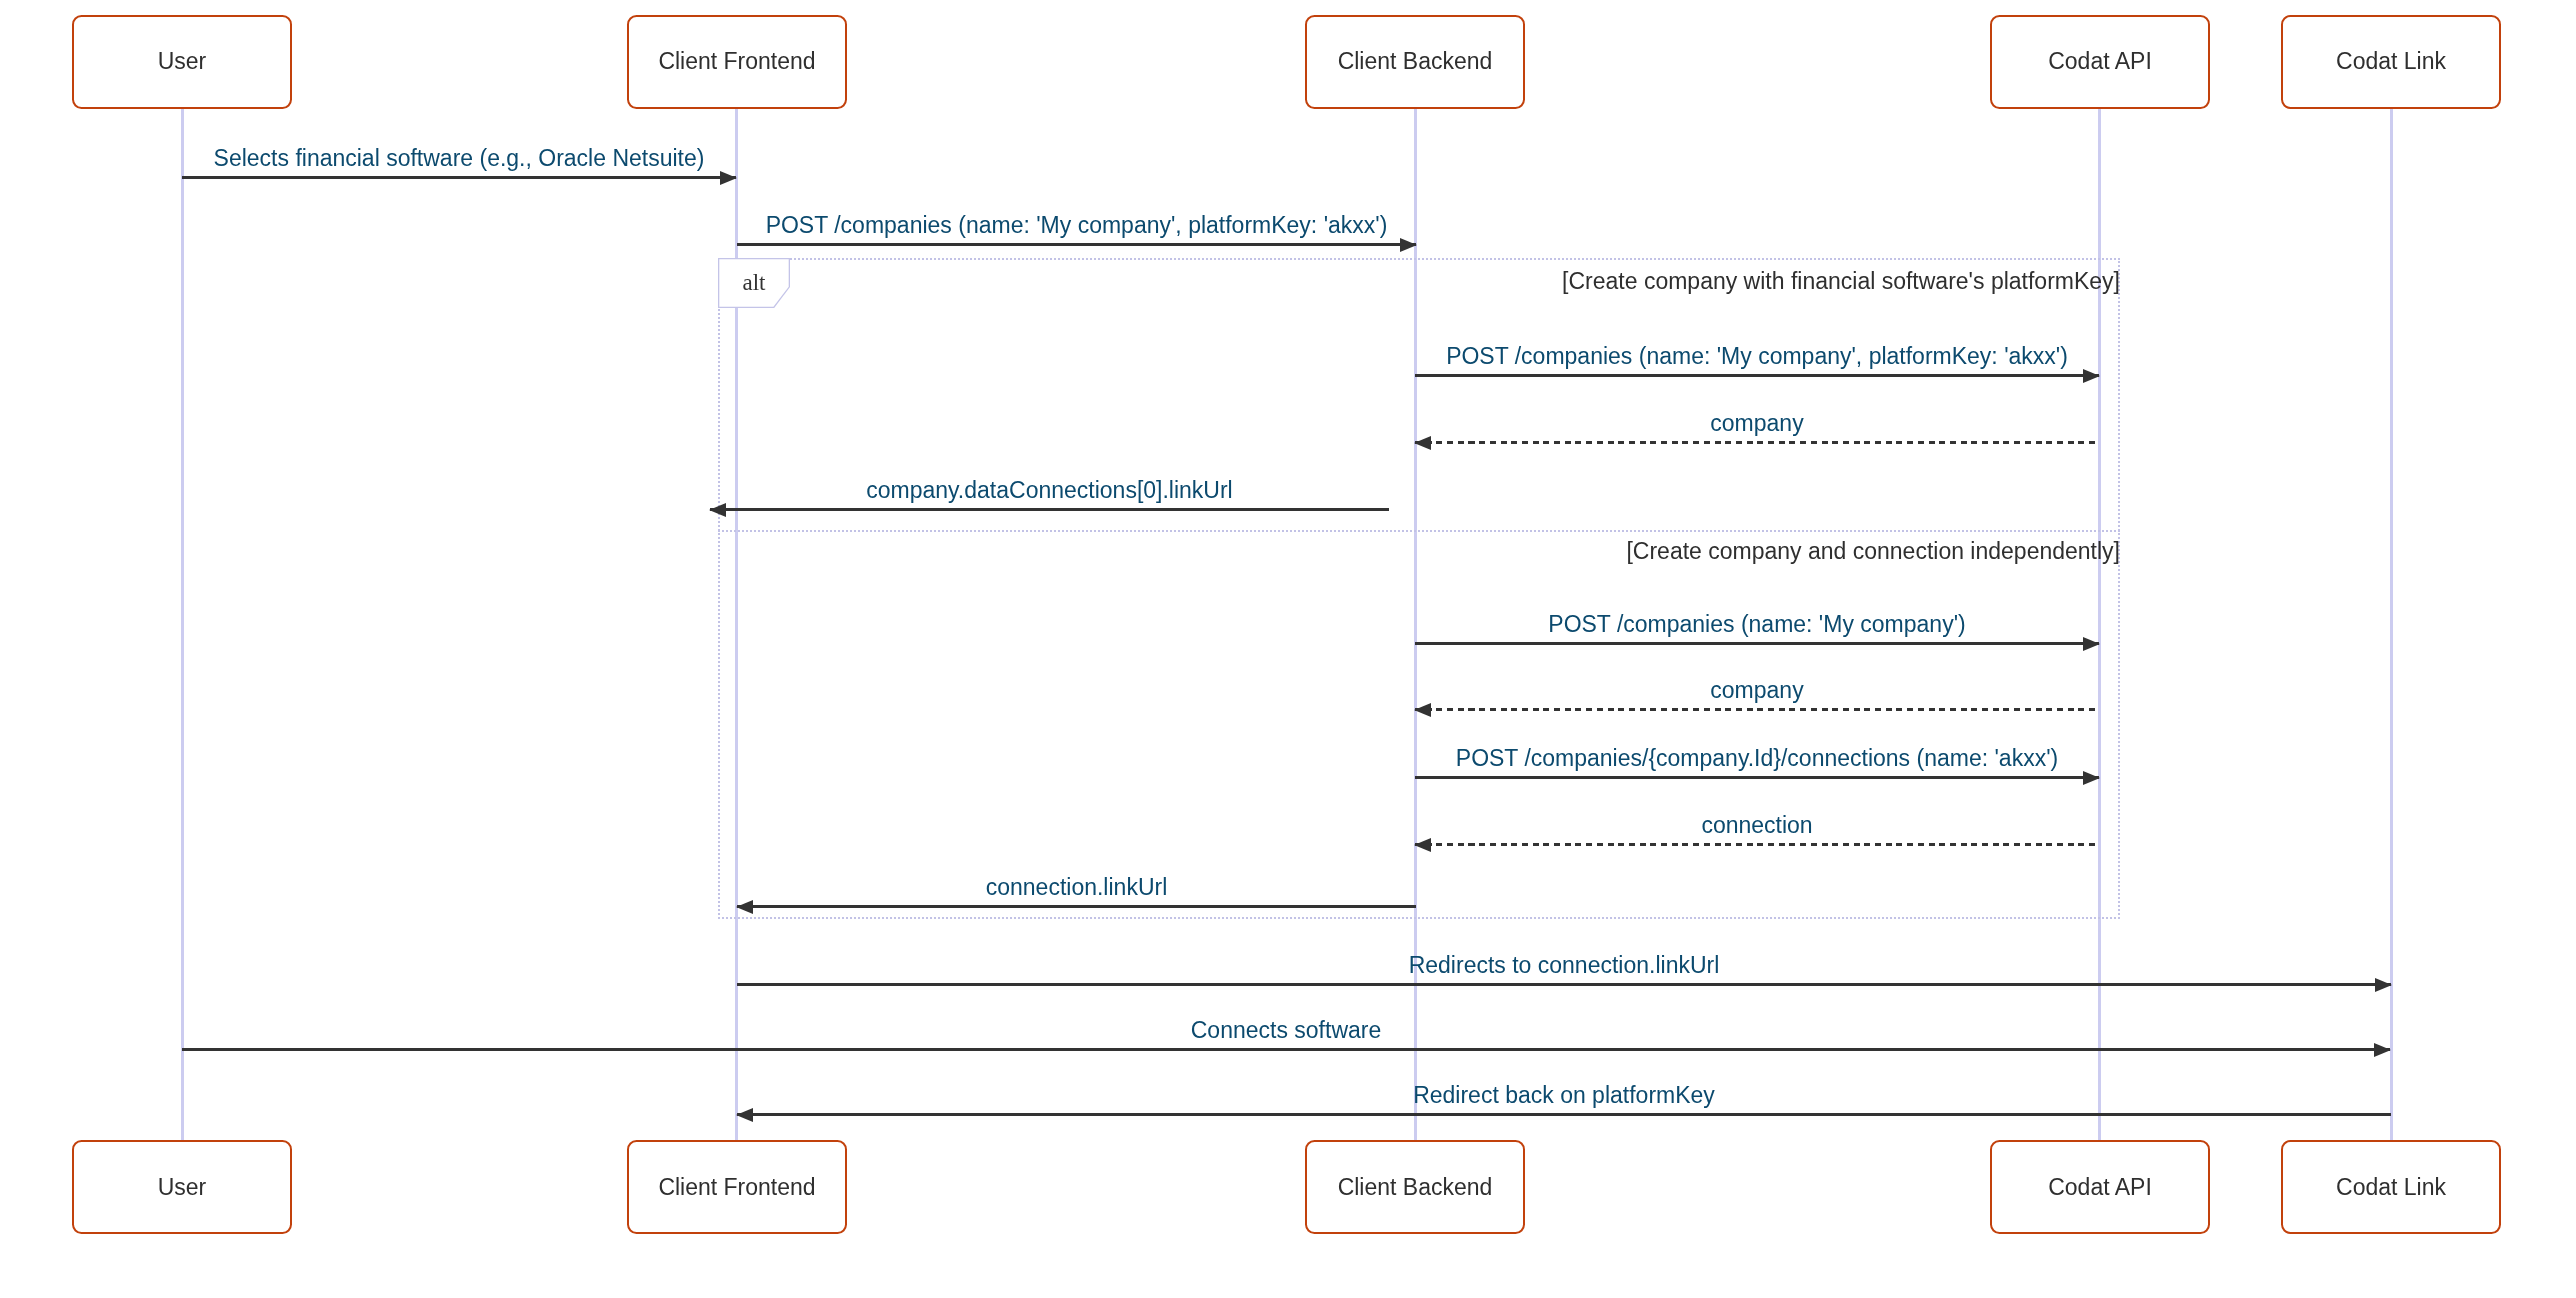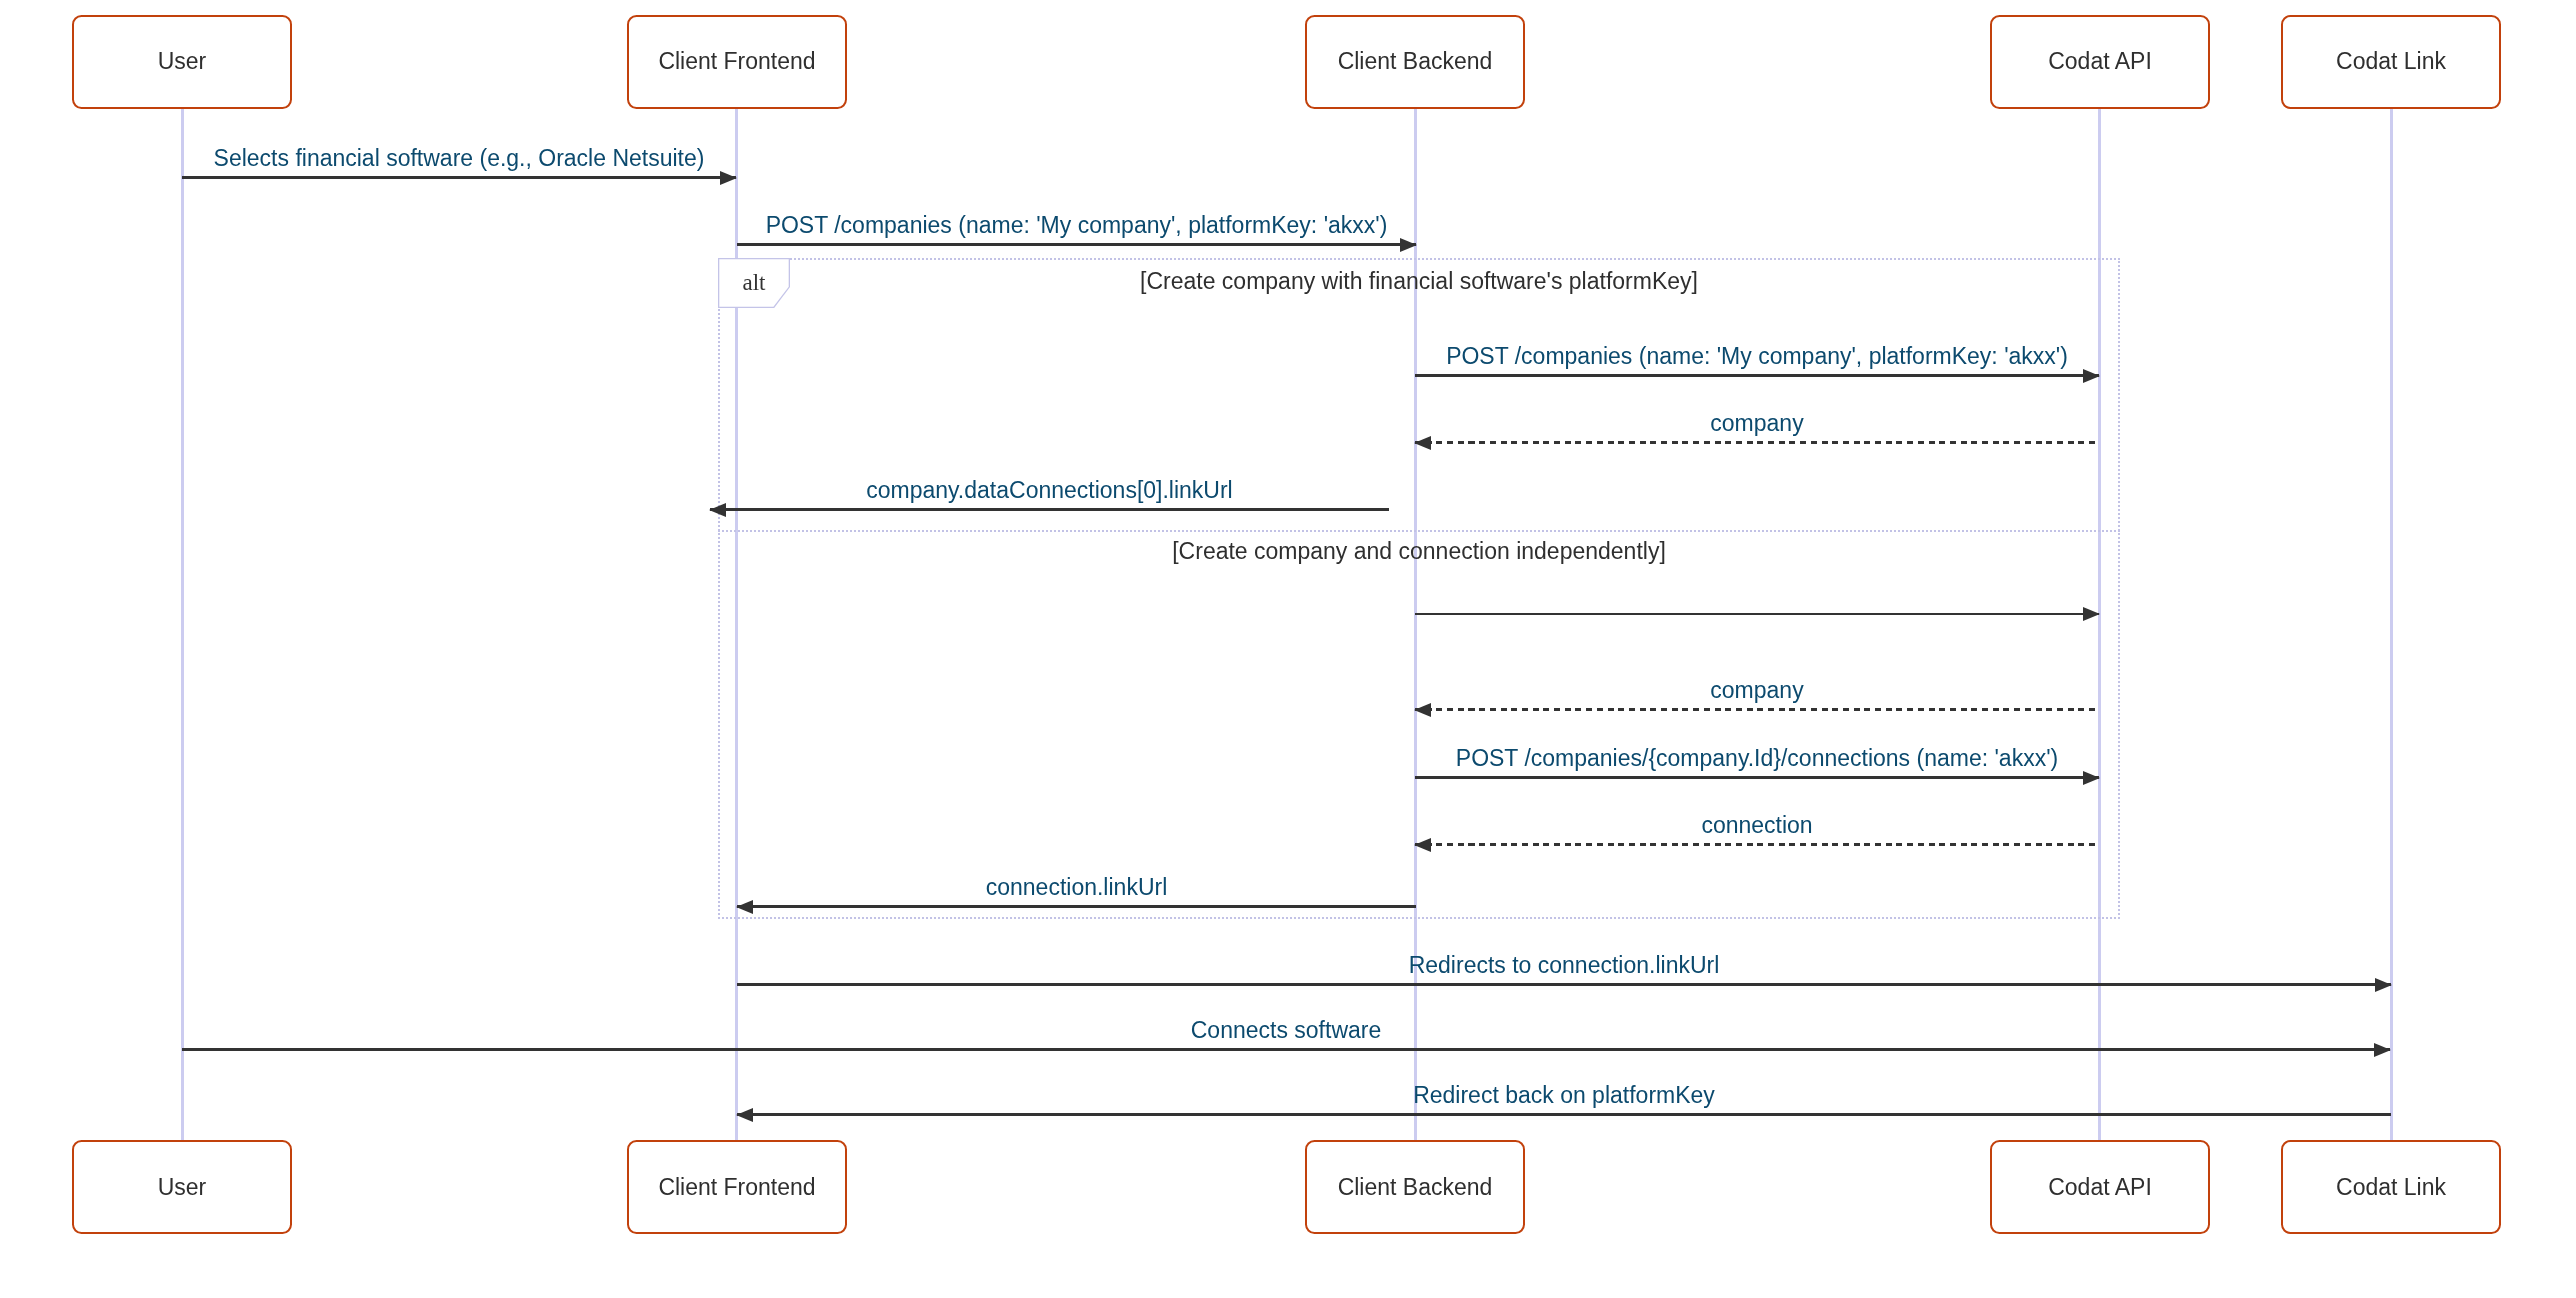--- a/index.html
+++ b/index.html
@@ -64,21 +64,21 @@
     z-index:1;
   }
   .alt-divider{
     position:absolute;left:718px;top:530px;
     width:1402px;height:0;
     border-top:2px dotted #c2c2e6;
     z-index:1;
   }
   .alt-cond{
     position:absolute;left:718px;width:1402px;
-    text-align:center;font-size:23px;line-height:29.5px;color:#2f2f2f;
+    text-align:right;font-size:23px;line-height:29.5px;color:#2f2f2f;
     z-index:2;white-space:nowrap;
   }
   .alt-label-outer{
     position:absolute;left:718px;top:258px;
     width:72px;height:50px;
     background:#c4c4e8;
     clip-path:polygon(0 0,100% 0,100% 58%,78% 100%,0 100%);
     z-index:4;
     font-family:Liberation Serif, serif;
   }
@@ -140,20 +140,21 @@
     <span class="lbl">company</span>
     <div class="ln dash left"></div>
   </div>
 
   <div class="msg" style="left:710px;top:476px;width:679px">
     <span class="lbl">company.dataConnections[0].linkUrl</span>
     <div class="ln solid left"></div>
   </div>
 
   <div class="msg" style="left:1415px;top:610px;width:684px">
+    <span class="lbl">POST /companies (name: 'My company')</span>
     <div class="ln solid right"></div>
   </div>
 
   <div class="msg" style="left:1415px;top:676px;width:684px">
     <span class="lbl">company</span>
     <div class="ln dash left"></div>
   </div>
 
   <div class="msg" style="left:1415px;top:811px;width:684px">
     <span class="lbl">connection</span>

